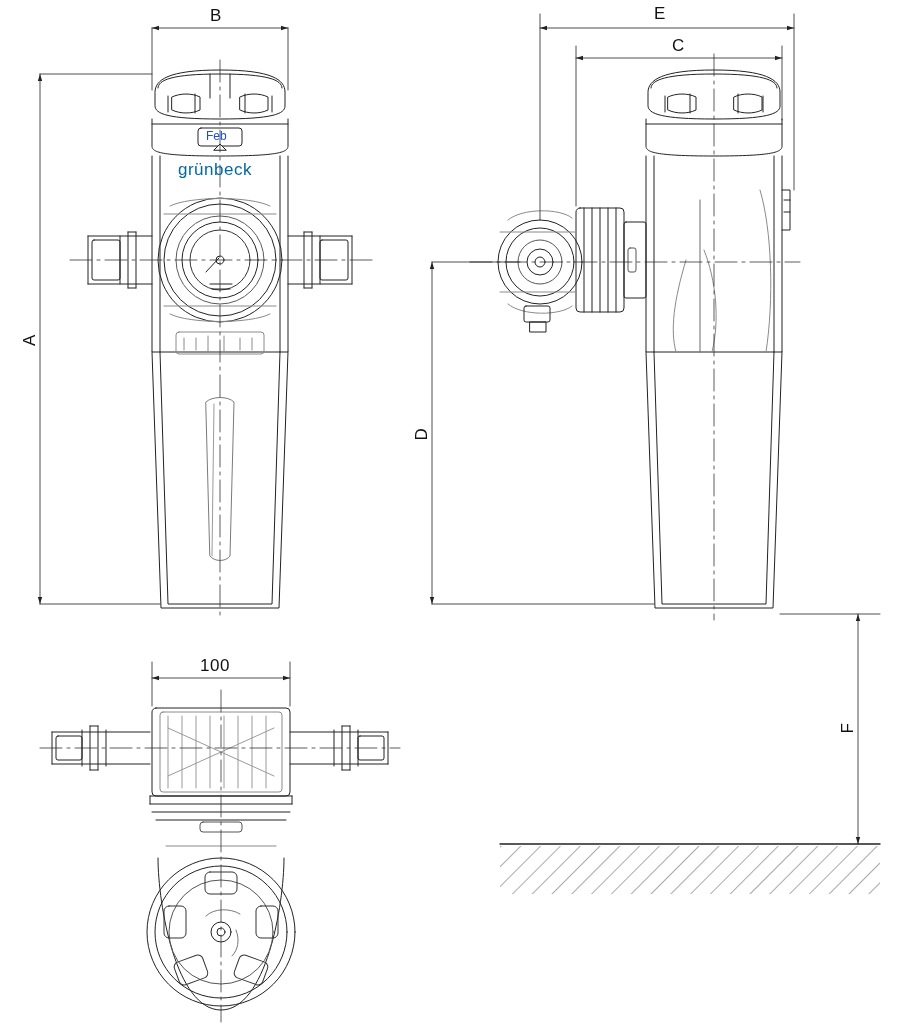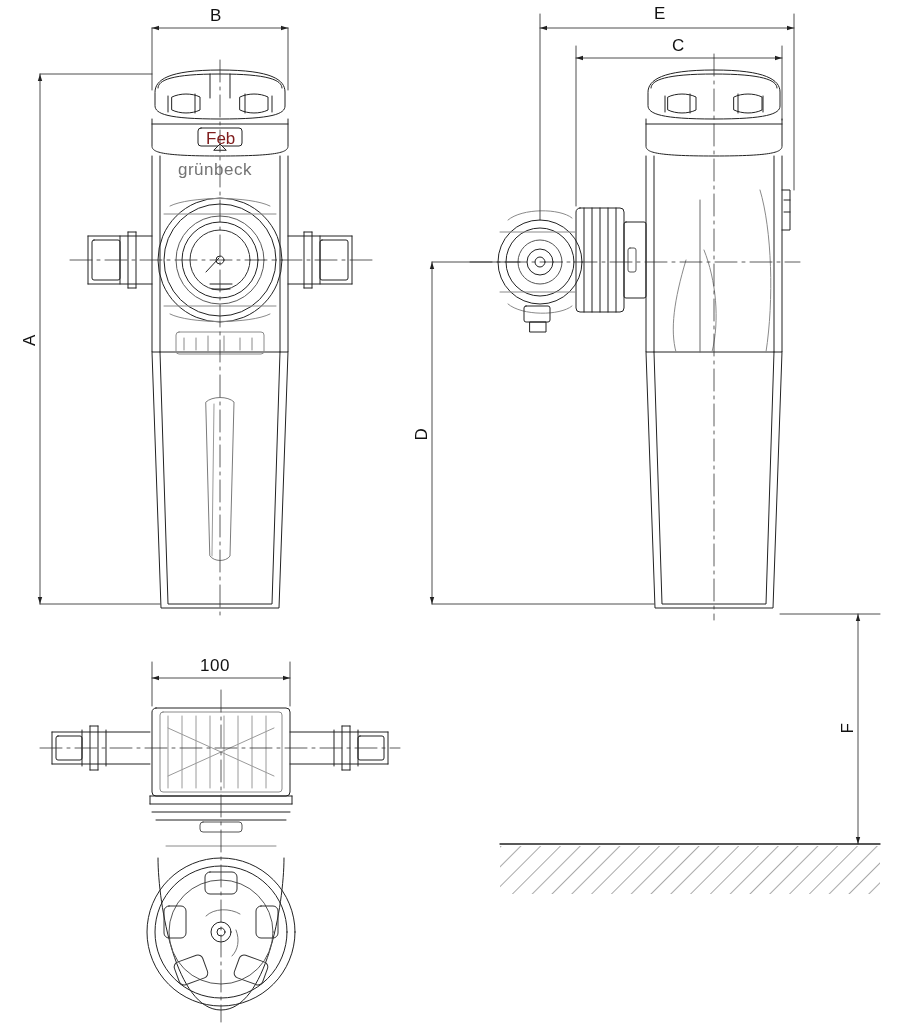--- a/index.html
+++ b/index.html
@@ -1,22 +1,22 @@
 <!DOCTYPE html>
 <html><head>
 <meta charset="utf-8">
 <style>
   html,body{margin:0;padding:0;background:#ffffff;}
   body{font-family:"Liberation Sans", sans-serif;color:#1a1a1a;}
   #sheet{position:relative;width:900px;height:1031px;overflow:hidden;background:#fff;}
   #sheet svg{position:absolute;left:0;top:0;}
   .dimlabel{position:absolute;font-size:17px;color:#111;letter-spacing:0.5px;}
   .dimlabel.rot{transform:rotate(-90deg);transform-origin:50% 50%;}
-  .brand{position:absolute;font-size:17px;color:#737373;letter-spacing:0.5px;}
-  .monthlabel{position:absolute;font-size:17px;color:#7f1d1d;text-align:right;}
+  .brand{position:absolute;font-size:17px;color:#0369a1;letter-spacing:0.5px;}
+  .monthlabel{position:absolute;font-size:12px;color:#1d4ed8;text-align:right;}
 </style>
 </head>
 <body>
 
 <div id="sheet">
 
   <svg width="900" height="1031" viewBox="0 0 900 1031">
     <defs>
       <pattern id="hatch" width="14" height="14" patternTransform="rotate(45)" patternUnits="userSpaceOnUse">
         <line x1="0" y1="0" x2="0" y2="14" stroke="#555" stroke-width="1"></line>

